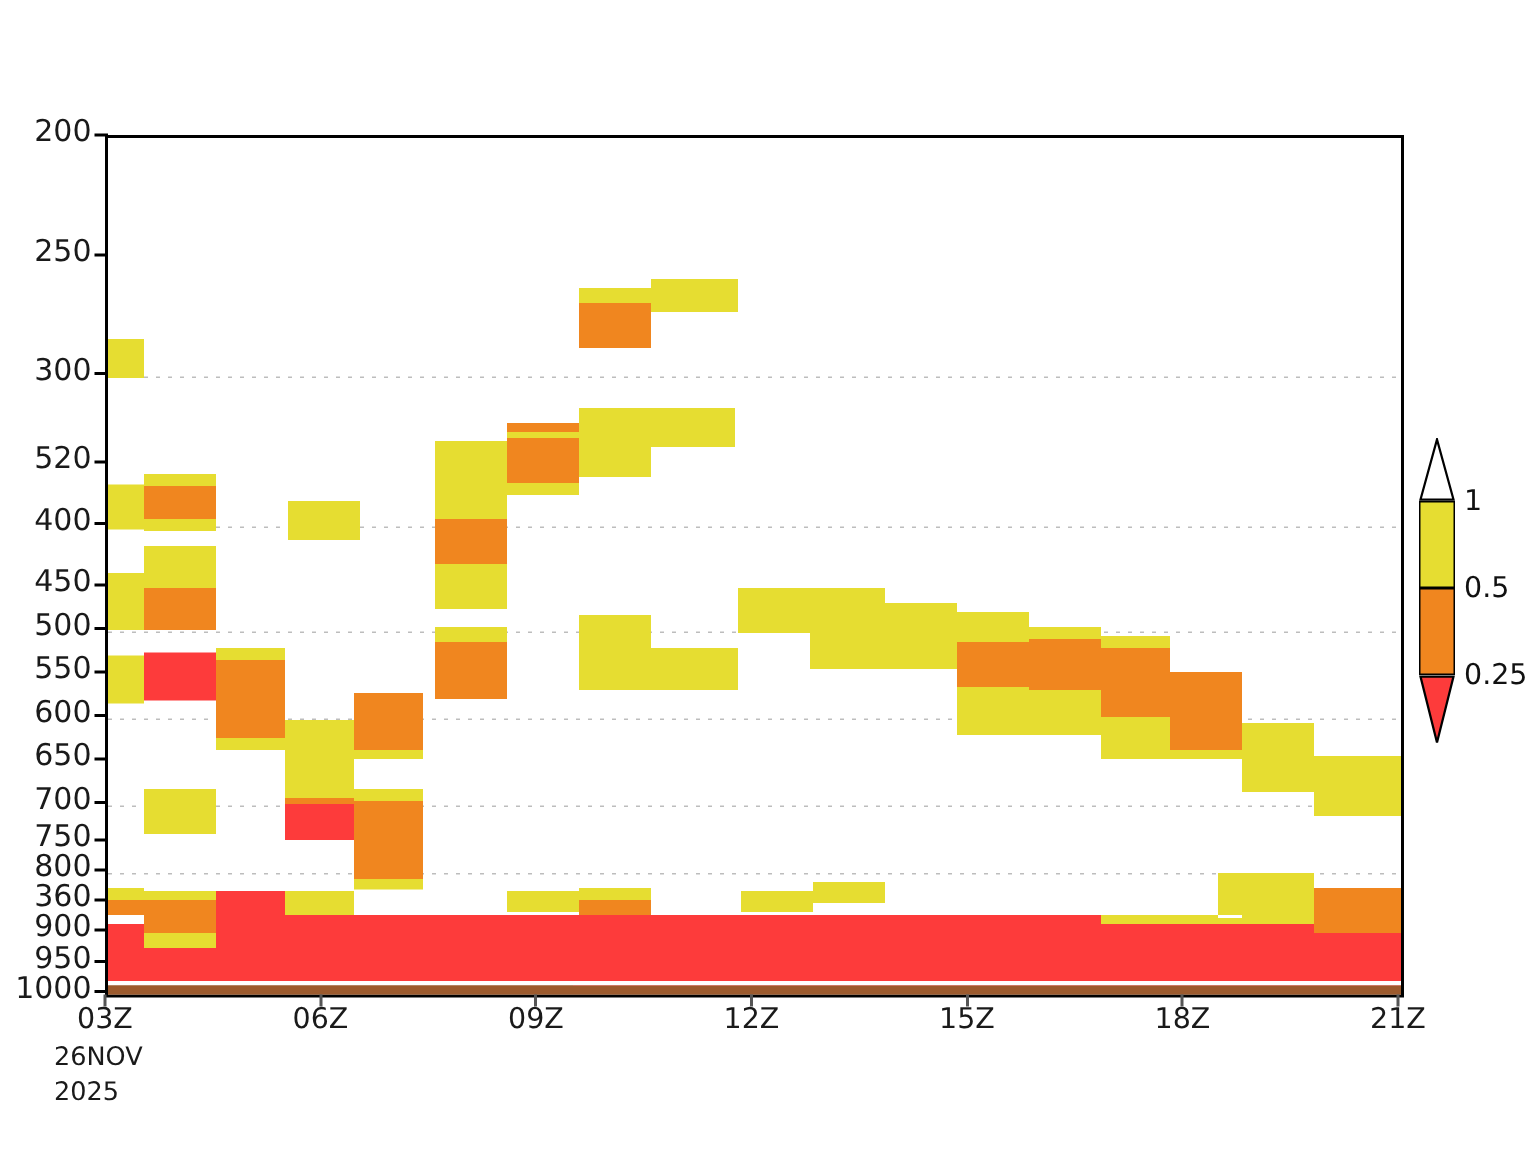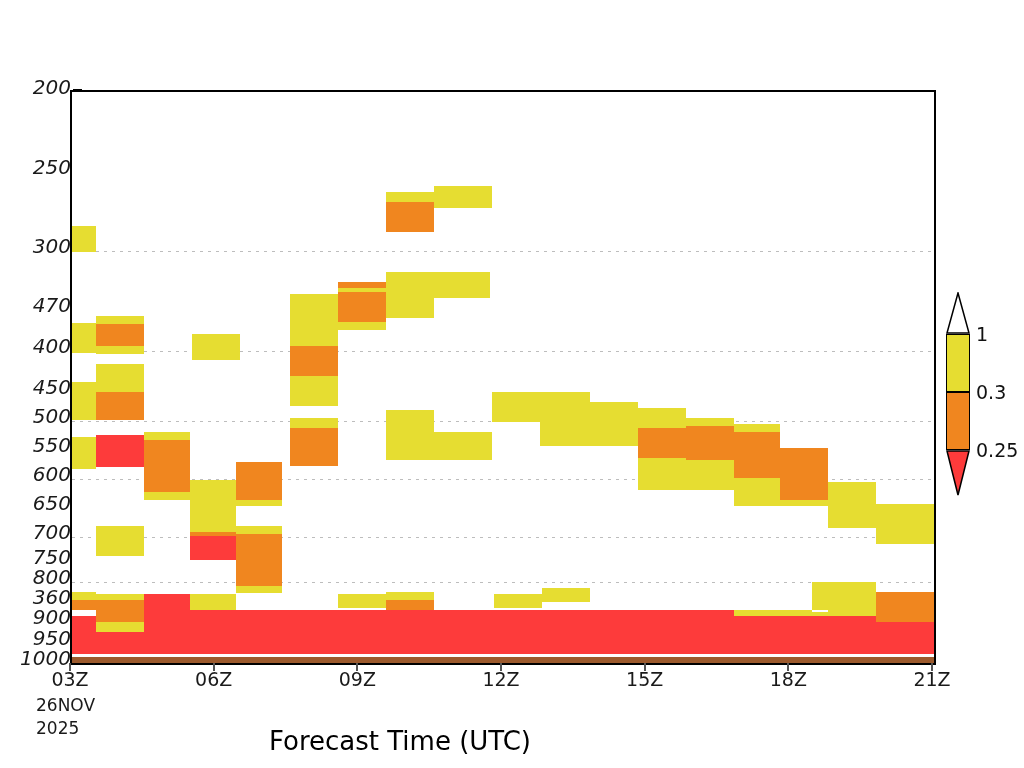--- a/index.html
+++ b/index.html
@@ -39,21 +39,21 @@
   
   .ytick-label{
     position:absolute;right:0;text-align:right;
     font-family:"DejaVu Sans", sans-serif;
     font-size:20px;color:#1a1a1a;white-space:nowrap;
     line-height:1;
   }
   .ytick-mark{
     position:absolute;width:9px;height:2px;background:#000;
   }
-  #y-axis-area{position:absolute;left:11px;top:0;width:70px;height:768px;font-style:italic;}
+  #y-axis-area{position:absolute;left:1px;top:0;width:70px;height:768px;}
   .ytick-wrap{position:absolute;left:0;width:62px;}
 
   .xtick-label{
     position:absolute;top:668px;
     font-family:"DejaVu Sans", sans-serif;
     font-size:19px;color:#1a1a1a;white-space:nowrap;
     transform:translateX(-50%);
   }
   .xtick-mark{position:absolute;top:663px;width:2px;height:8px;background:#555;}
 
@@ -106,21 +106,21 @@
       <div class="ytick-mark" style="left: 62px; top: 89px;"></div>
       <div class="ytick-wrap" style="top: 157px;">
         <div class="ytick-label" style="position: relative; padding-right: 2px;">250</div>
       </div>
       <div class="ytick-mark" style="left: 62px; top: 169px;"></div>
       <div class="ytick-wrap" style="top: 236px;">
         <div class="ytick-label" style="position: relative; padding-right: 2px;">300</div>
       </div>
       <div class="ytick-mark" style="left: 62px; top: 248px;"></div>
       <div class="ytick-wrap" style="top: 295px;">
-        <div class="ytick-label" style="position: relative; padding-right: 2px;">470</div>
+        <div class="ytick-label" style="position: relative; padding-right: 2px;">520</div>
       </div>
       <div class="ytick-mark" style="left: 62px; top: 307px;"></div>
       <div class="ytick-wrap" style="top: 336px;">
         <div class="ytick-label" style="position: relative; padding-right: 2px;">400</div>
       </div>
       <div class="ytick-mark" style="left: 62px; top: 348px;"></div>
       <div class="ytick-wrap" style="top: 377px;">
         <div class="ytick-label" style="position: relative; padding-right: 2px;">450</div>
       </div>
       <div class="ytick-mark" style="left: 62px; top: 389px;"></div>
@@ -270,36 +270,35 @@
         <div class="cell" style="left: 0px; top: 562px; width: 862px; height: 3px; background: rgb(255, 255, 255);"></div>
         <div class="cell" style="left: 0px; top: 565px; width: 862px; height: 8px; background: rgb(156, 90, 45);"></div>
       </div>
   </div>
 
   <div id="date-label">
       <div>26NOV</div>
       <div>2025</div>
     </div>
 
-  <div id="x-axis-title">Forecast Time (UTC)</div>
 
 
   <div id="legend">
     <svg id="legend-cap-top" viewBox="0 0 24 42" preserveAspectRatio="none">
       <polygon points="12,1 23,41 1,41" fill="#ffffff" stroke="#000" stroke-width="1.5"></polygon>
     </svg>
     <div id="legend-bar">
         <div class="legend-seg" style="top: 0px; height: 58px; background: rgb(230, 221, 49);"></div>
         <div class="legend-seg" style="top: 58px; height: 58px; background: rgb(240, 134, 31);"></div>
       </div>
     <svg id="legend-cap-bot" viewBox="0 0 24 46" preserveAspectRatio="none">
       <polygon points="1,1 23,1 12,45" fill="#fd3b3b" stroke="#000" stroke-width="1.5"></polygon>
     </svg>
   <div class="legend-label" style="top: 42px;">1</div>
-      <div class="legend-label" style="top: 100px;">0.3</div>
+      <div class="legend-label" style="top: 100px;">0.5</div>
       <div class="legend-label" style="top: 158px;">0.25</div>
     </div>
 
 <div class="xtick-label" style="left: 70px;">03Z</div>
     <div class="xtick-mark" style="left: 69px;"></div>
     <div class="xtick-label" style="left: 213.667px;">06Z</div>
     <div class="xtick-mark" style="left: 212.667px;"></div>
     <div class="xtick-label" style="left: 357.333px;">09Z</div>
     <div class="xtick-mark" style="left: 356.333px;"></div>
     <div class="xtick-label" style="left: 501px;">12Z</div>

